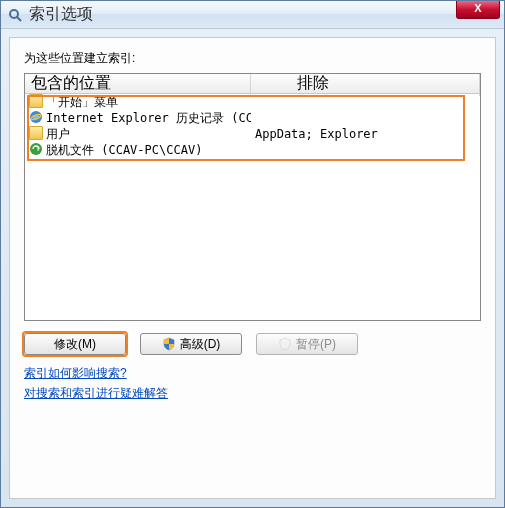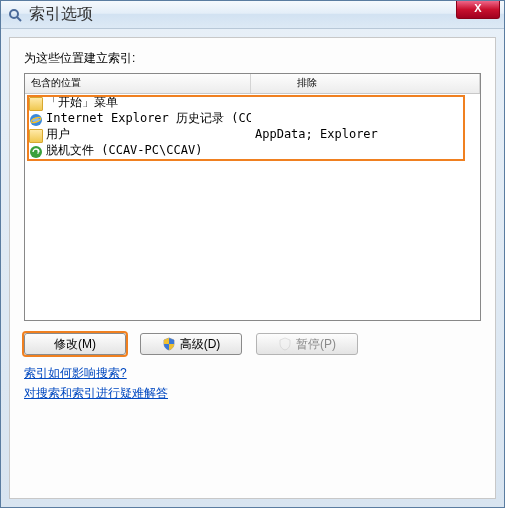--- a/index.html
+++ b/index.html
@@ -72,21 +72,22 @@
     background: #fff;
     display: flex;
     flex-direction: column;
     overflow: hidden;
   }
   .lv-header {
     display: flex;
     background: linear-gradient(to bottom, #fdfdfd, #ececec);
     border-bottom: 1px solid #c8c8c8;
     height: 20px;
-    font-size: 10px;
+    font-size: 16px;
+    align-items: center;
   }
   .lv-header > div {
     padding: 2px 6px;
     border-right: 1px solid #d4d4d4;
   }
   .col-include { width: 226px; }
   .col-exclude { flex: 1; margin-left: 40px; }
   .lv-body { flex: 1; position: relative; }
   .highlight-box {
     position: absolute;
@@ -95,21 +96,21 @@
     border: 2px solid #f08020;
     pointer-events: none;
   }
   .lv-row {
     display: flex;
     height: 16px;
     align-items: center;
     font-family: SimSun, monospace;
     font-size: 12px;
   }
-  .lv-row .c1 { width: 226px; display:flex; align-items:flex-end; padding-left:4px; white-space: nowrap; overflow:hidden;}
+  .lv-row .c1 { width: 226px; display:flex; align-items:flex-start; padding-left:4px; white-space: nowrap; overflow:hidden;}
   .lv-row .c2 { flex:1; padding-left:4px; white-space: nowrap;}
   .row-icon { width:14px; height:14px; margin-right:3px; flex-shrink:0; display:inline-block;}
   .folder-icon { background: linear-gradient(to bottom,#ffe9a8,#f0c850); border:1px solid #d8a830; border-radius:1px; }
   .ie-icon svg, .offline-icon svg { width:14px; height:14px; display:block;}
   .button-row {
     display: flex;
     gap: 14px;
     margin-top: 12px;
     align-items: flex-start;
   }

